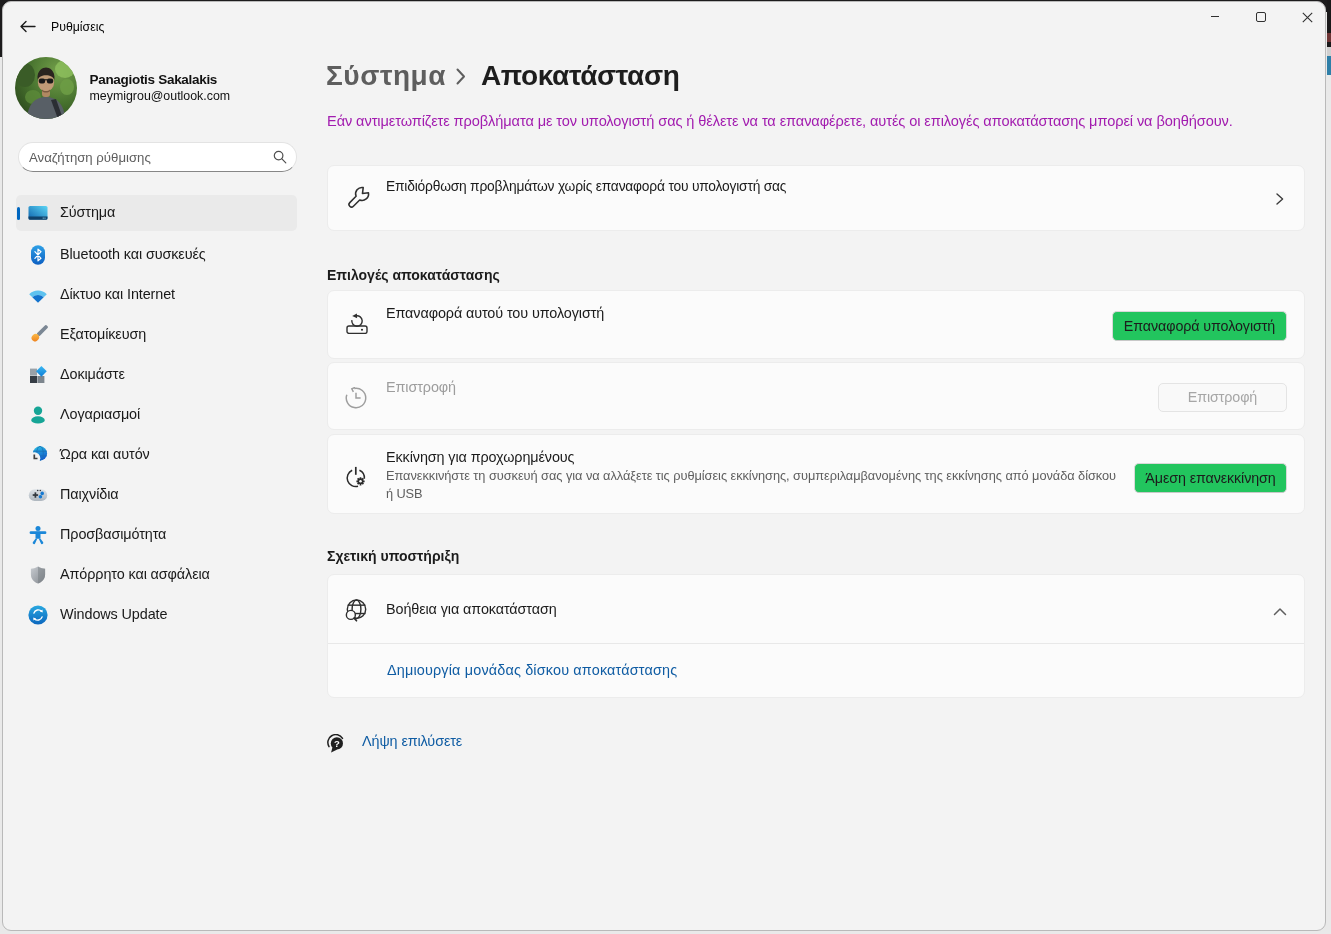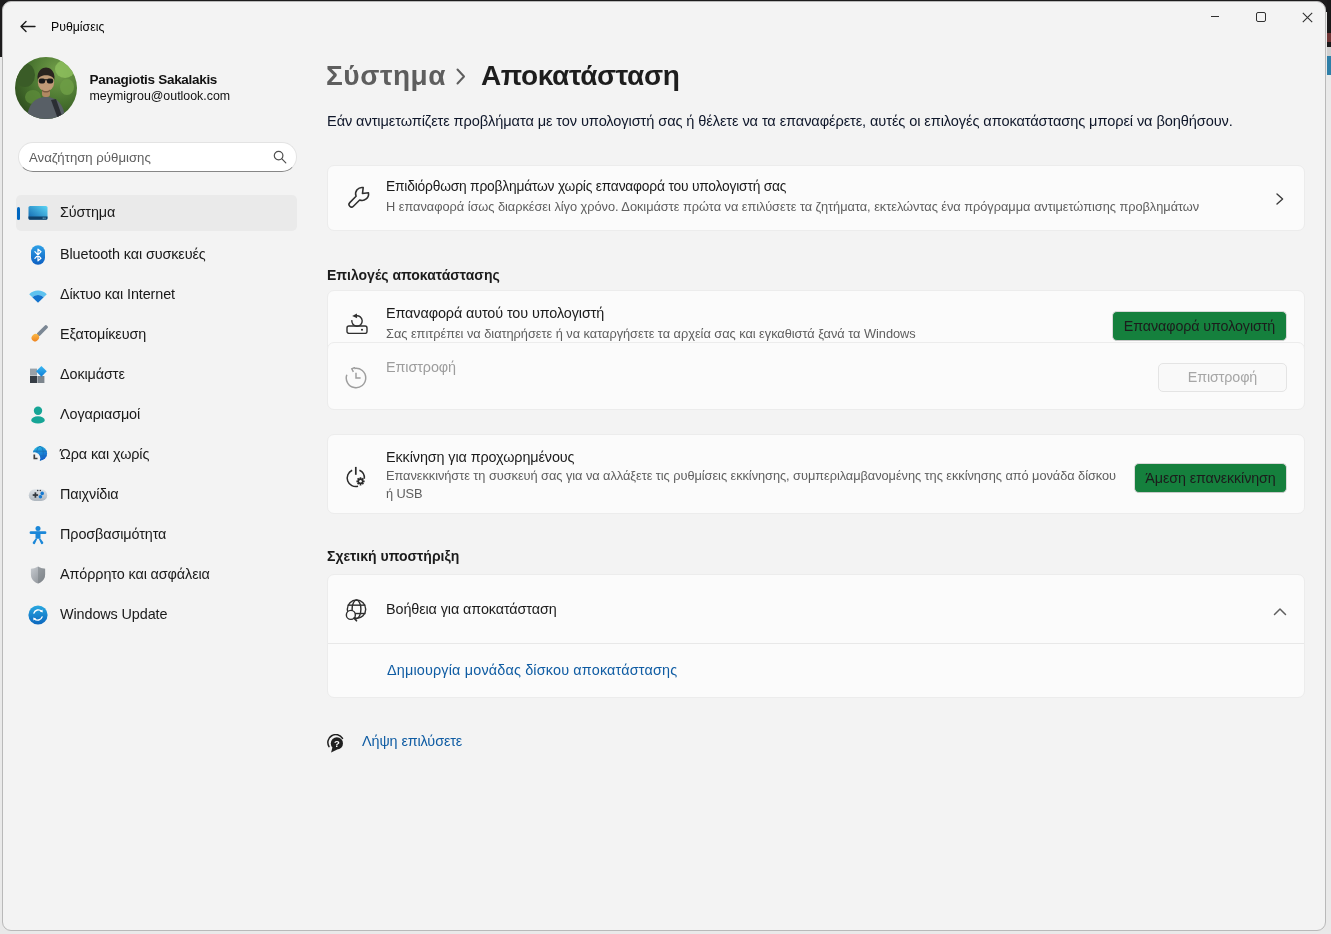--- a/index.html
+++ b/index.html
@@ -28,27 +28,27 @@
       border:1px solid #e3e3e3;border-bottom:1px solid #868686;border-radius:15px;}
   #search span{position:absolute;left:10px;top:7px;font-size:13.2px;color:#5e5e5e;}
   .nav{left:16px;width:281px;height:36px;border-radius:5px;}
   .nav.sel{background:#eaeaea;}
   .nav .ind{position:absolute;left:1px;top:12px;width:3px;height:13px;border-radius:1.5px;background:#0067c0;}
   .nav svg{position:absolute;left:12px;top:8px;}
   .nav .lbl{position:absolute;left:44px;top:9px;font-size:14.4px;color:#191919;letter-spacing:-0.1px;}
   
   #bc1{left:326px;top:60px;font-size:28px;font-weight:600;color:#5e5e5e;letter-spacing:0.55px;}
   #bc2{left:481px;top:60px;font-size:28px;font-weight:600;color:#1d1d1d;letter-spacing:-0.4px;}
-  #desc{left:327px;top:112.5px;font-size:14.6px;color:#0f172a;letter-spacing:-0.1px;}
+  #desc{left:327px;top:112.5px;font-size:14.6px;color:#a21caf;letter-spacing:-0.1px;}
   .card{position:absolute;left:327px;width:976px;background:#fbfbfb;
         border:1px solid #ececec;border-radius:7px;}
   .ct{position:absolute;left:58px;font-size:14.4px;color:#1b1b1b;white-space:nowrap;letter-spacing:-0.1px;}
   .cs{position:absolute;left:58px;font-size:12.8px;color:#5e5e5e;white-space:nowrap;letter-spacing:-0.1px;}
   .shead{position:absolute;left:327px;font-size:14px;font-weight:bold;color:#1b1b1b;text-align:center;}
-  .btn{position:absolute;background:#15803d;border:1px solid #d9d9d9;border-bottom-color:#c8c8c8;
+  .btn{position:absolute;background:#22c55e;border:1px solid #d9d9d9;border-bottom-color:#c8c8c8;
        border-radius:5px;font-size:14.3px;color:#1c1c1c;text-align:center;letter-spacing:-0.1px;}
   .cicon{position:absolute;left:18px;}
   .link{color:#0f5ca3;font-size:14.4px;letter-spacing:-0.1px;}
 </style>
 </head>
 <body>
 <div class="abs" id="topstrip"></div>
 <div class="abs" id="tlstrip"></div>
 <div class="abs" id="redge1"></div>
 <div class="abs" id="redge1b"></div>
@@ -186,21 +186,21 @@
           </linearGradient>
         </defs>
         <circle cx="12" cy="8.4" r="7.1" fill="url(#gtl)"></circle>
         <g stroke="#1b6fb8" stroke-width="0.8" fill="none">
           <ellipse cx="12" cy="8.4" rx="3.3" ry="7.1"></ellipse>
           <path d="M5.2 6.2 H18.8 M5.2 10.8 H18.8"></path>
         </g>
         <circle cx="6.3" cy="13.2" r="6" fill="#f3f3f3"></circle>
         <path d="M6.3 9.6 V13.5 H9.5" stroke="#3f3f3f" stroke-width="1.7" fill="none"></path>
       </svg>
-      <span class="lbl">Ώρα και χωρίς</span>
+      <span class="lbl">Ώρα και αυτόν</span>
     </div>
     <div class="abs nav" style="top:477px">
       <svg width="20" height="20" viewBox="0 0 20 20">
         <defs>
           <linearGradient id="ggm" x1="0" y1="0" x2="0" y2="1">
             <stop offset="0" stop-color="#dde2e7"></stop>
             <stop offset="1" stop-color="#aeb6be"></stop>
           </linearGradient>
         </defs>
         <rect x="0.8" y="4.3" width="18.4" height="11.8" rx="5.9" fill="url(#ggm)"></rect>
@@ -263,43 +263,41 @@
   <path d="M1.5 1.5 L8 8.5 L1.5 15.5" stroke="#5e5e5e" stroke-width="2" fill="none" stroke-linecap="round" stroke-linejoin="round"></path>
 </svg>
 <div class="txt" id="bc2">Αποκατάσταση</div>
 <div class="txt" id="desc">Εάν αντιμετωπίζετε προβλήματα με τον υπολογιστή σας ή θέλετε να τα επαναφέρετε, αυτές οι επιλογές αποκατάστασης μπορεί να βοηθήσουν.</div>
 
 <div class="card" style="top:165px;height:64px">
   <svg class="cicon" style="top:18.5px;left:16px" width="27" height="27" viewBox="0 0 20 20">
     <path d="M7.25 1.27 L10 4.8 L12.75 1.27 A4.8 4.8 0 0 1 11.9 9.61 L11.9 16.2 A1.9 1.9 0 0 1 8.1 16.2 L8.1 9.61 A4.8 4.8 0 0 1 7.25 1.27 Z" transform="rotate(45 10 10)" fill="none" stroke="#2f2f2f" stroke-width="1.15" stroke-linejoin="round"></path>
   </svg>
   <div class="ct" style="top:13px;font-weight:normal;font-size:13.8px;letter-spacing:-0.2px">Επιδιόρθωση προβλημάτων χωρίς επαναφορά του υπολογιστή σας</div>
-  <div class="cs" style="top:33px;letter-spacing:-0.03px">Η επαναφορά ίσως διαρκέσει λίγο χρόνο. Δοκιμάστε πρώτα να επιλύσετε τα ζητήματα, εκτελώντας ένα πρόγραμμα αντιμετώπισης προβλημάτων</div>
   <svg style="position:absolute;right:20px;top:27px" width="8" height="12" viewBox="0 0 8 12">
     <path d="M1 1 L6.6 6 L1 11" stroke="#3c3c3c" stroke-width="1.4" fill="none" stroke-linecap="round" stroke-linejoin="round"></path>
   </svg>
 </div>
 
 <div class="shead" style="top:267px">Επιλογές αποκατάστασης</div>
 
 <div class="card" style="top:290px;height:67px">
   <svg class="cicon" style="top:21px" width="22" height="22" viewBox="0 0 22 22">
     <g stroke="#2f2f2f" stroke-width="1.4" fill="none">
       <rect x="1" y="14" width="20" height="7.4" rx="2"></rect>
       <path d="M5.88 8.1 A5.2 5.2 0 1 0 10.1 3.88"></path>
     </g>
     <circle cx="16" cy="17.7" r="1.05" fill="#2f2f2f"></circle>
     <path d="M10.9 1.5 L6.2 3.9 L11.1 6.2 Z" fill="#2f2f2f"></path>
   </svg>
   <div class="ct" style="top:14px">Επαναφορά αυτού του υπολογιστή</div>
-  <div class="cs" style="top:35px;letter-spacing:-0.03px">Σας επιτρέπει να διατηρήσετε ή να καταργήσετε τα αρχεία σας και εγκαθιστά ξανά τα Windows</div>
   <div class="btn" style="right:17px;top:20px;width:173px;height:28px;line-height:28px">Επαναφορά υπολογιστή</div>
 </div>
 
-<div class="card" style="top:342px;height:66px">
+<div class="card" style="top:362px;height:66px">
   <svg class="cicon" style="top:24px;left:17px" width="22" height="22" viewBox="0 0 21 21">
     <g stroke="#9e9e9e" stroke-width="1.4" fill="none">
       <path d="M1.76 7.32 A9.3 9.3 0 1 0 8.89 1.34"></path>
       <path d="M10.5 5.4 V10.5 H14.9"></path>
       <path d="M9.6 0.3 L6.5 1.8 L8.0 4.7"></path>
     </g>
   </svg>
   <div class="ct" style="top:16px;color:#9d9d9d">Επιστροφή</div>
   <div class="btn" style="right:17px;top:20px;width:127px;height:27px;line-height:27px;background:#f9f9f9;border-color:#e4e4e4;color:#a6a6a6">Επιστροφή</div>
 </div>

